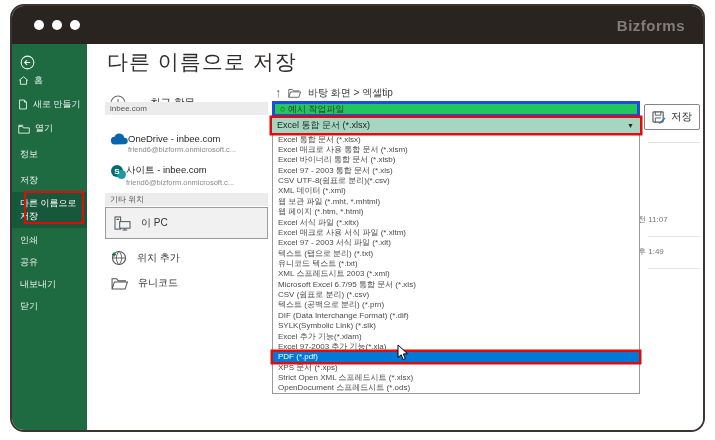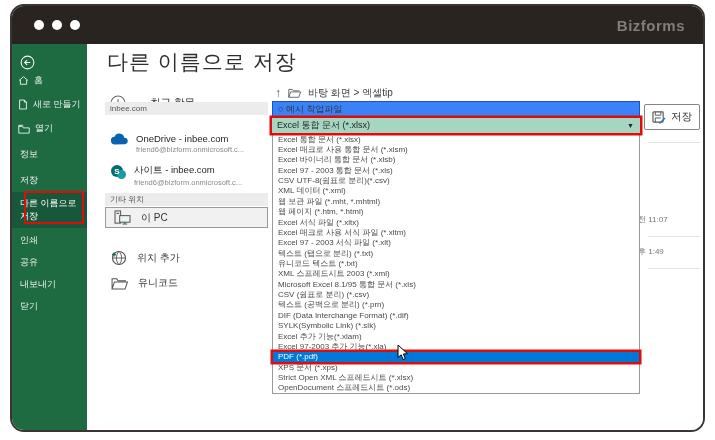--- a/index.html
+++ b/index.html
@@ -24,32 +24,32 @@
                  font-size:9px; line-height:13px; color:#fff; padding:5px 0 0 8px; }
 
   
   #content { position:absolute; left:75px; top:38px; right:0; bottom:0; background:#fff; }
   #page-title { position:absolute; left:20px; top:4px; font-size:21px; color:#2f2d2b; letter-spacing:1px; }
 
   
   .recent { position:absolute; left:23px; top:51px; display:flex; align-items:center; gap:24px; font-size:10.5px; color:#333; }
   .section-bar { position:absolute; left:18px; width:163px; height:13px; background:#ececec; color:#555;
                  font-size:8px; display:flex; align-items:center; padding-left:5px; }
-  .place { position:absolute; left:23px; display:flex; gap:8px; align-items:flex-start; }
+  .place { position:absolute; left:23px; display:flex; gap:0; align-items:flex-start; }
   .place .nm { font-size:9.5px; color:#262626; }
   .place .em { font-size:7.5px; color:#8a8a8a; margin-top:1px; }
-  .thispc { position:absolute; left:18px; top:163px; width:163px; height:21px; background:#f1f1f1;
+  .thispc { position:absolute; left:18px; top:163px; width:163px; height:32px; background:#f1f1f1;
             border:1px solid #9a9a9a; display:flex; align-items:center; gap:10px; padding-left:8px; font-size:10px; color:#333; }
   .other-row { position:absolute; left:24px; display:flex; align-items:center; gap:10px; font-size:10px; color:#333;margin-top:12px; }
 
   
   .breadcrumb { position:absolute; left:188px; top:42px; display:flex; align-items:center; gap:7px; font-size:10px; color:#3d3d3d; }
   .up { font-size:12px; color:#555; }
-  #filename { position:absolute; left:185px; top:57px; width:368px; height:16px; border:1px solid #1d4ed8;
-              font-size:9px; color:#333; padding-left:5px; background:#3b82f6; }
+  #filename { position:absolute; left:185px; top:57px; width:368px; height:16px; border:3px solid #1d4ed8;
+              font-size:9px; color:#333; padding-left:5px; background:#22c55e; }
   #combo { position:absolute; left:185px; top:74px; width:368px; height:15px; background:#a5d6c1;
            display:flex; align-items:center; font-size:9px; color:#1f1f1f; padding-left:5px;
            box-shadow:0 0 0 2.5px #e10b0b; z-index:4; }
   #combo .caret { margin-left:auto; margin-right:6px; font-size:7px; color:#222; }
   #save-btn { position:absolute; left:557px; top:60px; width:56px; height:26px; background:#fff;
               border:1px solid #878583; border-radius:2px; display:flex; align-items:center; justify-content:center;
               gap:5px; font-size:10.5px; color:#333; }
 
   
   #dropdown { position:absolute; left:185px; top:89px; width:368px; background:#fff;
@@ -242,21 +242,21 @@
           <div class="dd-item">CSV UTF-8(쉼표로 분리)(*.csv)</div>
           <div class="dd-item">XML 데이터 (*.xml)</div>
           <div class="dd-item">웹 보관 파일 (*.mht, *.mhtml)</div>
           <div class="dd-item">웹 페이지 (*.htm, *.html)</div>
           <div class="dd-item">Excel 서식 파일 (*.xltx)</div>
           <div class="dd-item">Excel 매크로 사용 서식 파일 (*.xltm)</div>
           <div class="dd-item">Excel 97 - 2003 서식 파일 (*.xlt)</div>
           <div class="dd-item">텍스트 (탭으로 분리) (*.txt)</div>
           <div class="dd-item">유니코드 텍스트 (*.txt)</div>
           <div class="dd-item">XML 스프레드시트 2003 (*.xml)</div>
-          <div class="dd-item">Microsoft Excel 8.1/95 통합 문서 (*.xls)</div>
+          <div class="dd-item">Microsoft Excel 6.7/95 통합 문서 (*.xls)</div>
           <div class="dd-item">CSV (쉼표로 분리) (*.csv)</div>
           <div class="dd-item">텍스트 (공백으로 분리) (*.prn)</div>
           <div class="dd-item">DIF (Data Interchange Format) (*.dif)</div>
           <div class="dd-item">SYLK(Symbolic Link) (*.slk)</div>
           <div class="dd-item">Excel 추가 기능(*.xlam)</div>
           <div class="dd-item">Excel 97-2003 추가 기능(*.xla)</div>
           <div class="dd-item hl">PDF (*.pdf)</div>
           <div class="dd-item">XPS 문서 (*.xps)</div>
           <div class="dd-item">Strict Open XML 스프레드시트 (*.xlsx)</div>
           <div class="dd-item">OpenDocument 스프레드시트 (*.ods)</div>

